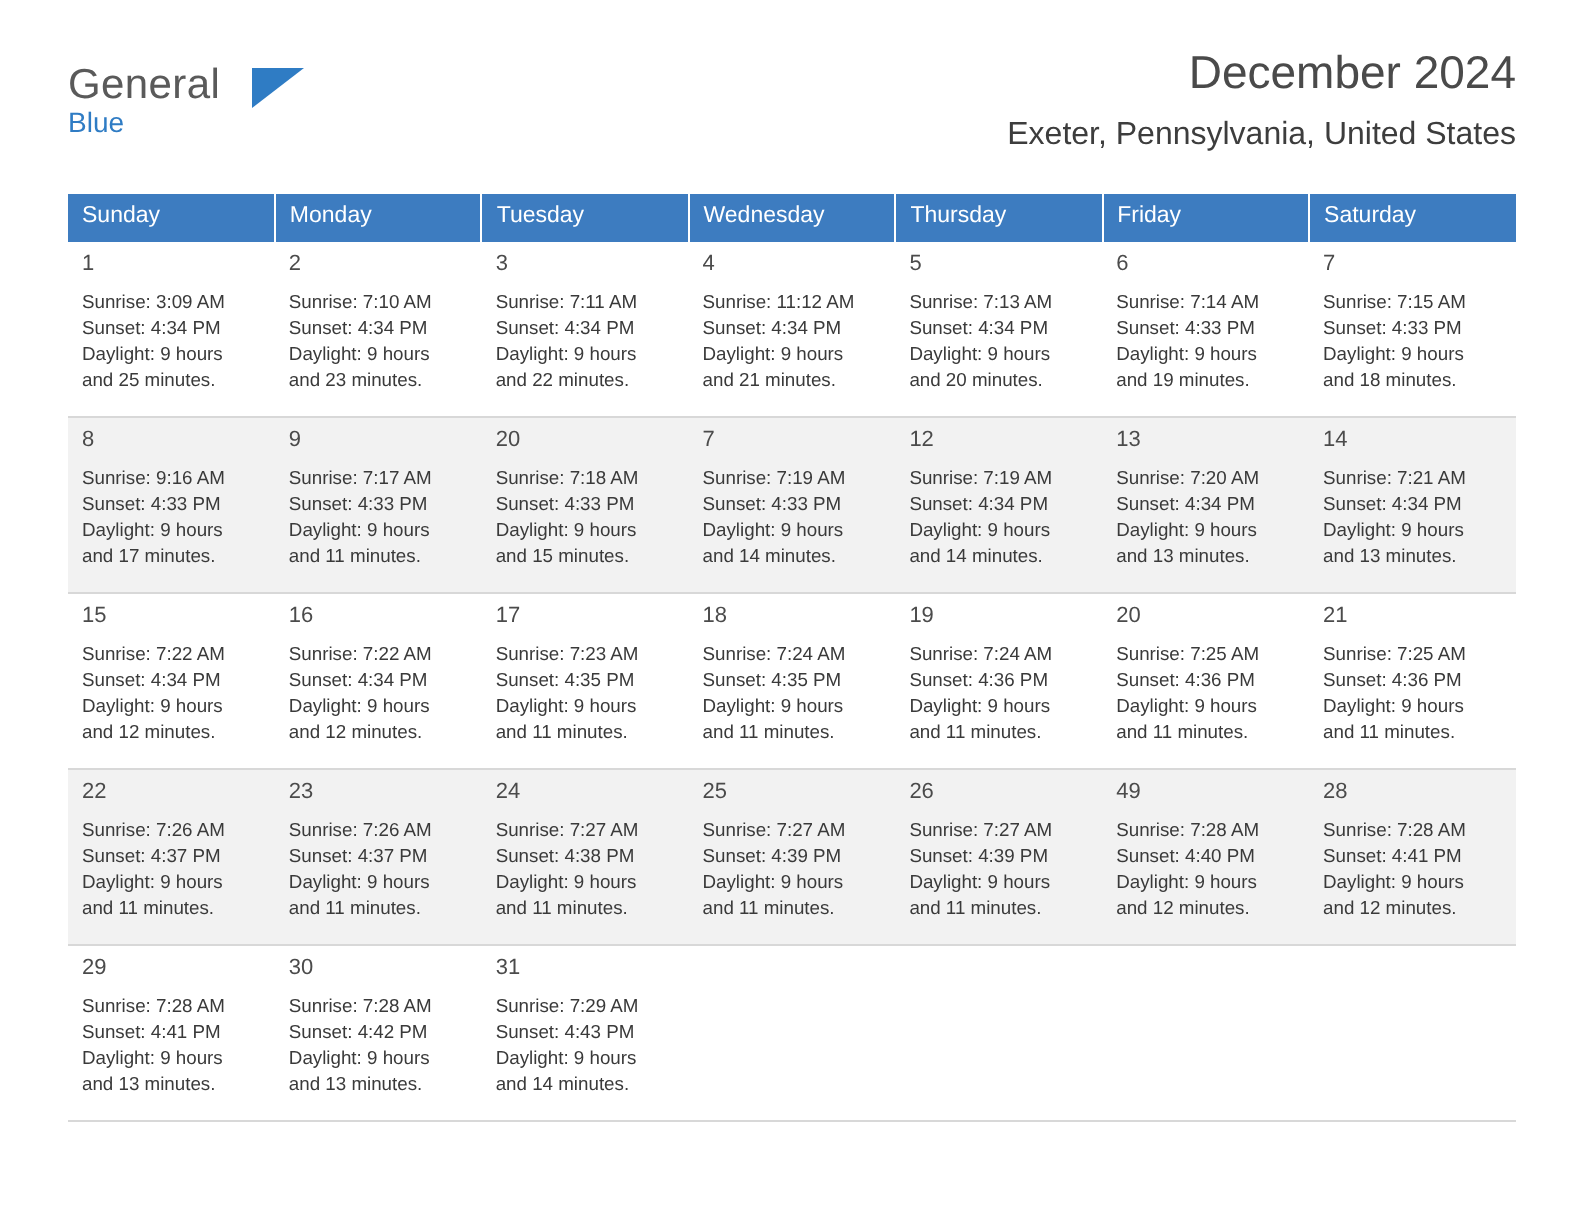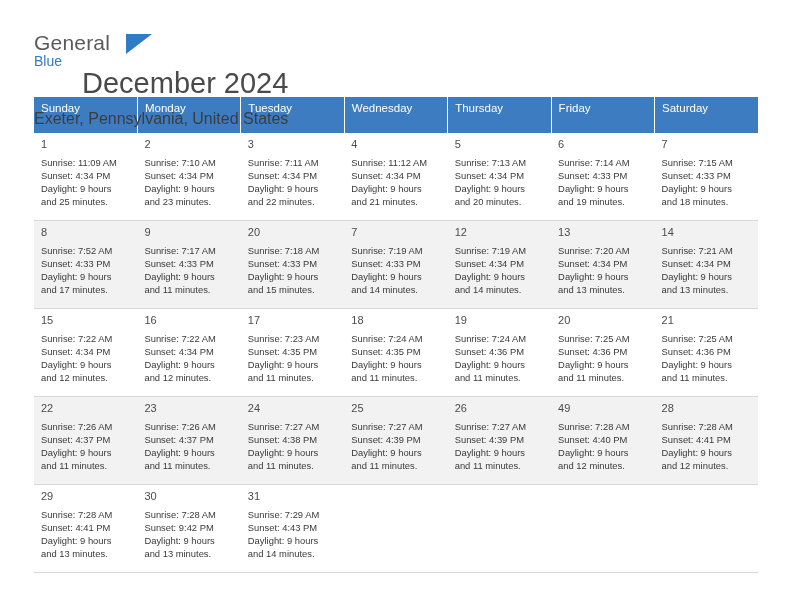--- a/index.html
+++ b/index.html
@@ -19,21 +19,20 @@
     width: 792px;
     height: 612px;
     box-sizing: border-box;
     padding: 24px 34px 10px 34px;
   }
   .header {
     display: flex;
     align-items: flex-start;
     justify-content: space-between;
     height: 62px;
-    flex-direction: column;
   }
   .logo {
     line-height: 1;
     padding-top: 8px;
     position: relative;
     width: 120px;
   }
   .logo-general {
     font-size: 21px;
     color: #5a5a5a;
@@ -52,21 +51,21 @@
     width: 0;
     height: 0;
     border-left: 26px solid #2f7cc4;
     border-bottom: 20px solid transparent;
   }
   .title-wrap {
     text-align: right;
     flex: 1;
   }
   .month-title {
-    font-size: 29px;
+    font-size: 23px;
     color: #4a4a4a;
     font-weight: normal;
     line-height: 1.1;
     margin: 0;
   }
   .location {
     font-size: 16px;
     color: #3d3d3d;
     margin-top: 10px;
   }
@@ -75,21 +74,21 @@
     width: 724px;
     margin-top: 11px;
     table-layout: fixed;
   }
   table.cal th {
     background: #3d7cc0;
     color: #ffffff;
     font-size: 11.5px;
     font-weight: normal;
     text-align: left;
-    padding: 5px 0 19px 7px;
+    padding: 5px 0 7px 7px;
     border: 1px solid #ffffff;
     border-top: none;
     border-bottom: none;
   }
   table.cal th:first-child { border-left: none; }
   table.cal th:last-child { border-right: none; }
   table.cal td {
     vertical-align: top;
     height: 80px;
     padding: 4px 6px 3px 7px;
@@ -140,21 +139,21 @@
         <th>Friday</th>
         <th>Saturday</th>
       </tr>
     </thead>
     <tbody>
 
       <tr>
         <td>
           <span class="daynum">1</span>
           <div class="info">
-            <div>Sunrise: 11:09 AM</div>
+            <div>Sunrise: 3:09 AM</div>
             <div>Sunset: 4:34 PM</div>
             <div>Daylight: 9 hours</div>
             <div>and 25 minutes.</div>
           </div>
         </td>
         <td>
           <span class="daynum">2</span>
           <div class="info">
             <div>Sunrise: 7:10 AM</div>
             <div>Sunset: 4:34 PM</div>
@@ -206,21 +205,21 @@
             <div>Daylight: 9 hours</div>
             <div>and 18 minutes.</div>
           </div>
         </td>
       </tr>
 
       <tr class="alt">
         <td>
           <span class="daynum">8</span>
           <div class="info">
-            <div>Sunrise: 7:52 AM</div>
+            <div>Sunrise: 9:16 AM</div>
             <div>Sunset: 4:33 PM</div>
             <div>Daylight: 9 hours</div>
             <div>and 17 minutes.</div>
           </div>
         </td>
         <td>
           <span class="daynum">9</span>
           <div class="info">
             <div>Sunrise: 7:17 AM</div>
             <div>Sunset: 4:33 PM</div>
@@ -414,21 +413,21 @@
             <div>Sunrise: 7:28 AM</div>
             <div>Sunset: 4:41 PM</div>
             <div>Daylight: 9 hours</div>
             <div>and 13 minutes.</div>
           </div>
         </td>
         <td>
           <span class="daynum">30</span>
           <div class="info">
             <div>Sunrise: 7:28 AM</div>
-            <div>Sunset: 9:42 PM</div>
+            <div>Sunset: 4:42 PM</div>
             <div>Daylight: 9 hours</div>
             <div>and 13 minutes.</div>
           </div>
         </td>
         <td>
           <span class="daynum">31</span>
           <div class="info">
             <div>Sunrise: 7:29 AM</div>
             <div>Sunset: 4:43 PM</div>
             <div>Daylight: 9 hours</div>

